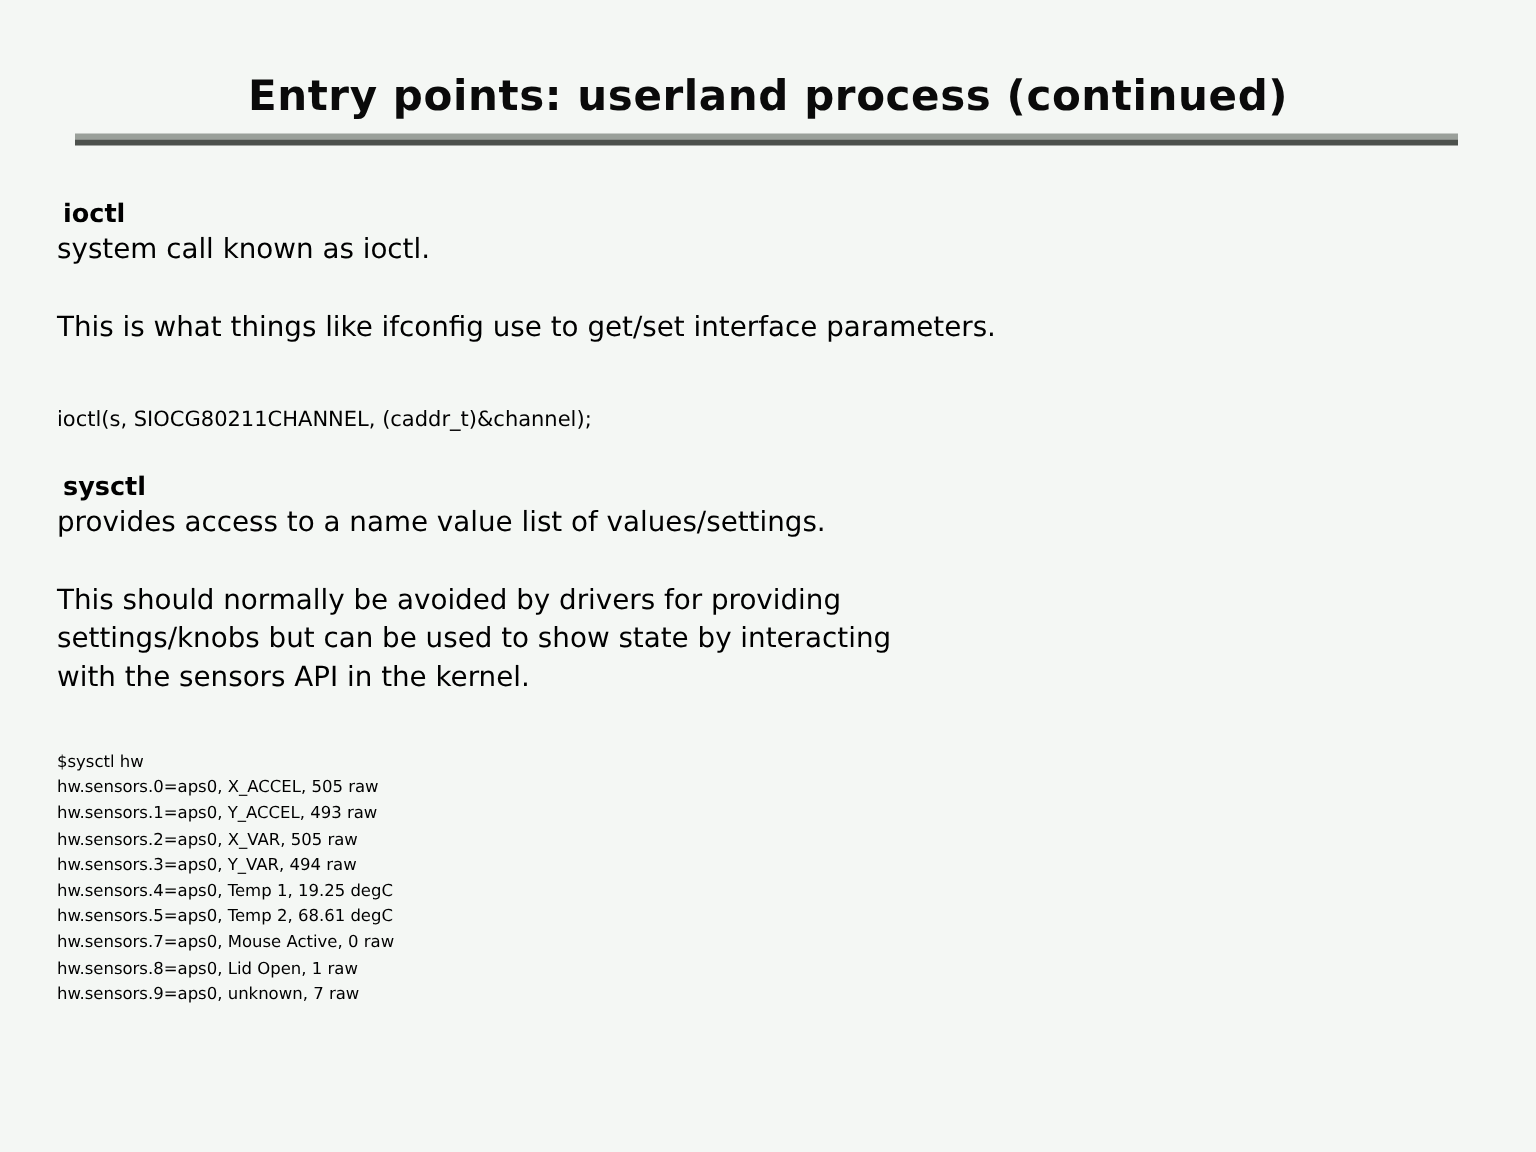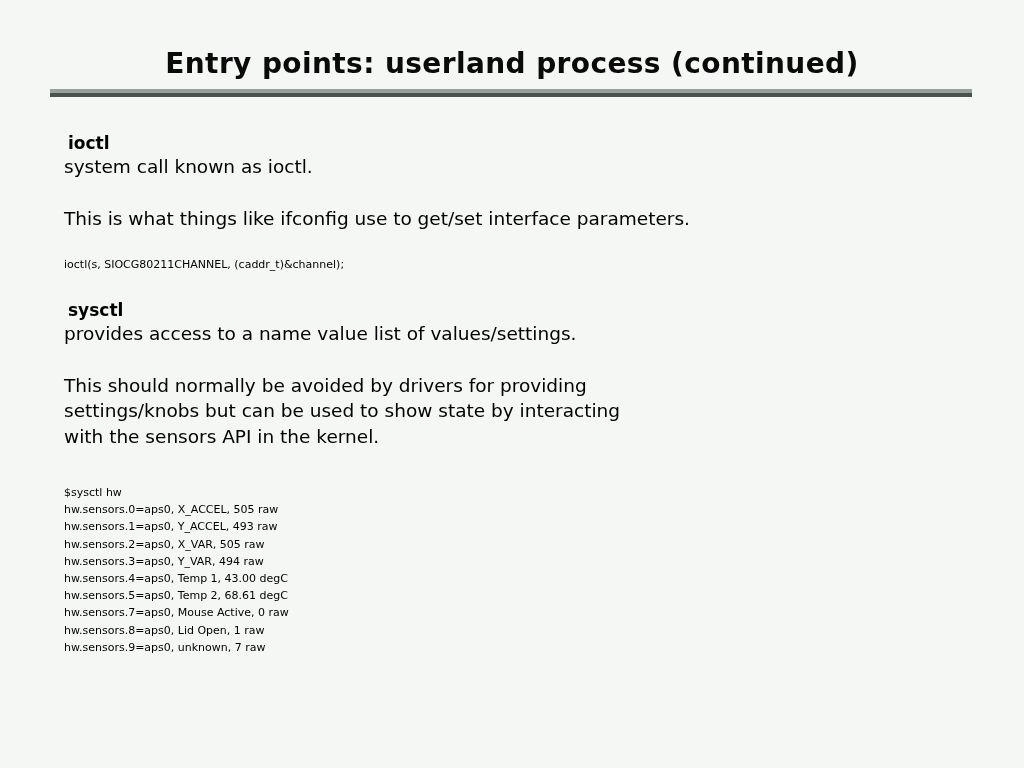--- a/index.html
+++ b/index.html
@@ -59,21 +59,21 @@
     left: 0;
     top: 4px;
     width: 100%;
     height: 4px;
     background: #4c514c;
   }
 
   
   .content {
     position: absolute;
-    left: 64px;
+    left: 38px;
     top: 132px;
     width: 930px;
   }
 
   .section-head {
     margin-left: 4px;
     font-size: 17px;
     font-weight: bold;
     line-height: 22px;
     color: #000;
@@ -86,24 +86,25 @@
   }
 
   .para .line {
     white-space: nowrap;
   }
 
   .spacer-lg { height: 26px; }
   .spacer-md { height: 19px; }
 
   .code-line {
-    font-size: 11px;
+    font-size: 14px;
     line-height: 16px;
     color: #000;
     white-space: nowrap;
+    margin-top: 15px;
   }
 
   .console {
     font-size: 11px;
     line-height: 17.2px;
     color: #000;
     margin-top: 16px;
   }
   .console .line {
     white-space: nowrap;
@@ -156,21 +157,21 @@
     </div>
 
     <div class="spacer-md"></div>
 
     <div class="console">
       <div class="line">$sysctl hw</div>
       <div class="line">hw.sensors.0=aps0, X_ACCEL, 505 raw</div>
       <div class="line">hw.sensors.1=aps0, Y_ACCEL, 493 raw</div>
       <div class="line">hw.sensors.2=aps0, X_VAR, 505 raw</div>
       <div class="line">hw.sensors.3=aps0, Y_VAR, 494 raw</div>
-      <div class="line">hw.sensors.4=aps0, Temp 1, 43.00 degC</div>
+      <div class="line">hw.sensors.4=aps0, Temp 1, 19.25 degC</div>
       <div class="line">hw.sensors.5=aps0, Temp 2, 68.61 degC</div>
       <div class="line">hw.sensors.7=aps0, Mouse Active, 0 raw</div>
       <div class="line">hw.sensors.8=aps0, Lid Open, 1 raw</div>
       <div class="line">hw.sensors.9=aps0, unknown, 7 raw</div>
     </div>
 
   </div>
 </div>
 
 </body></html>

